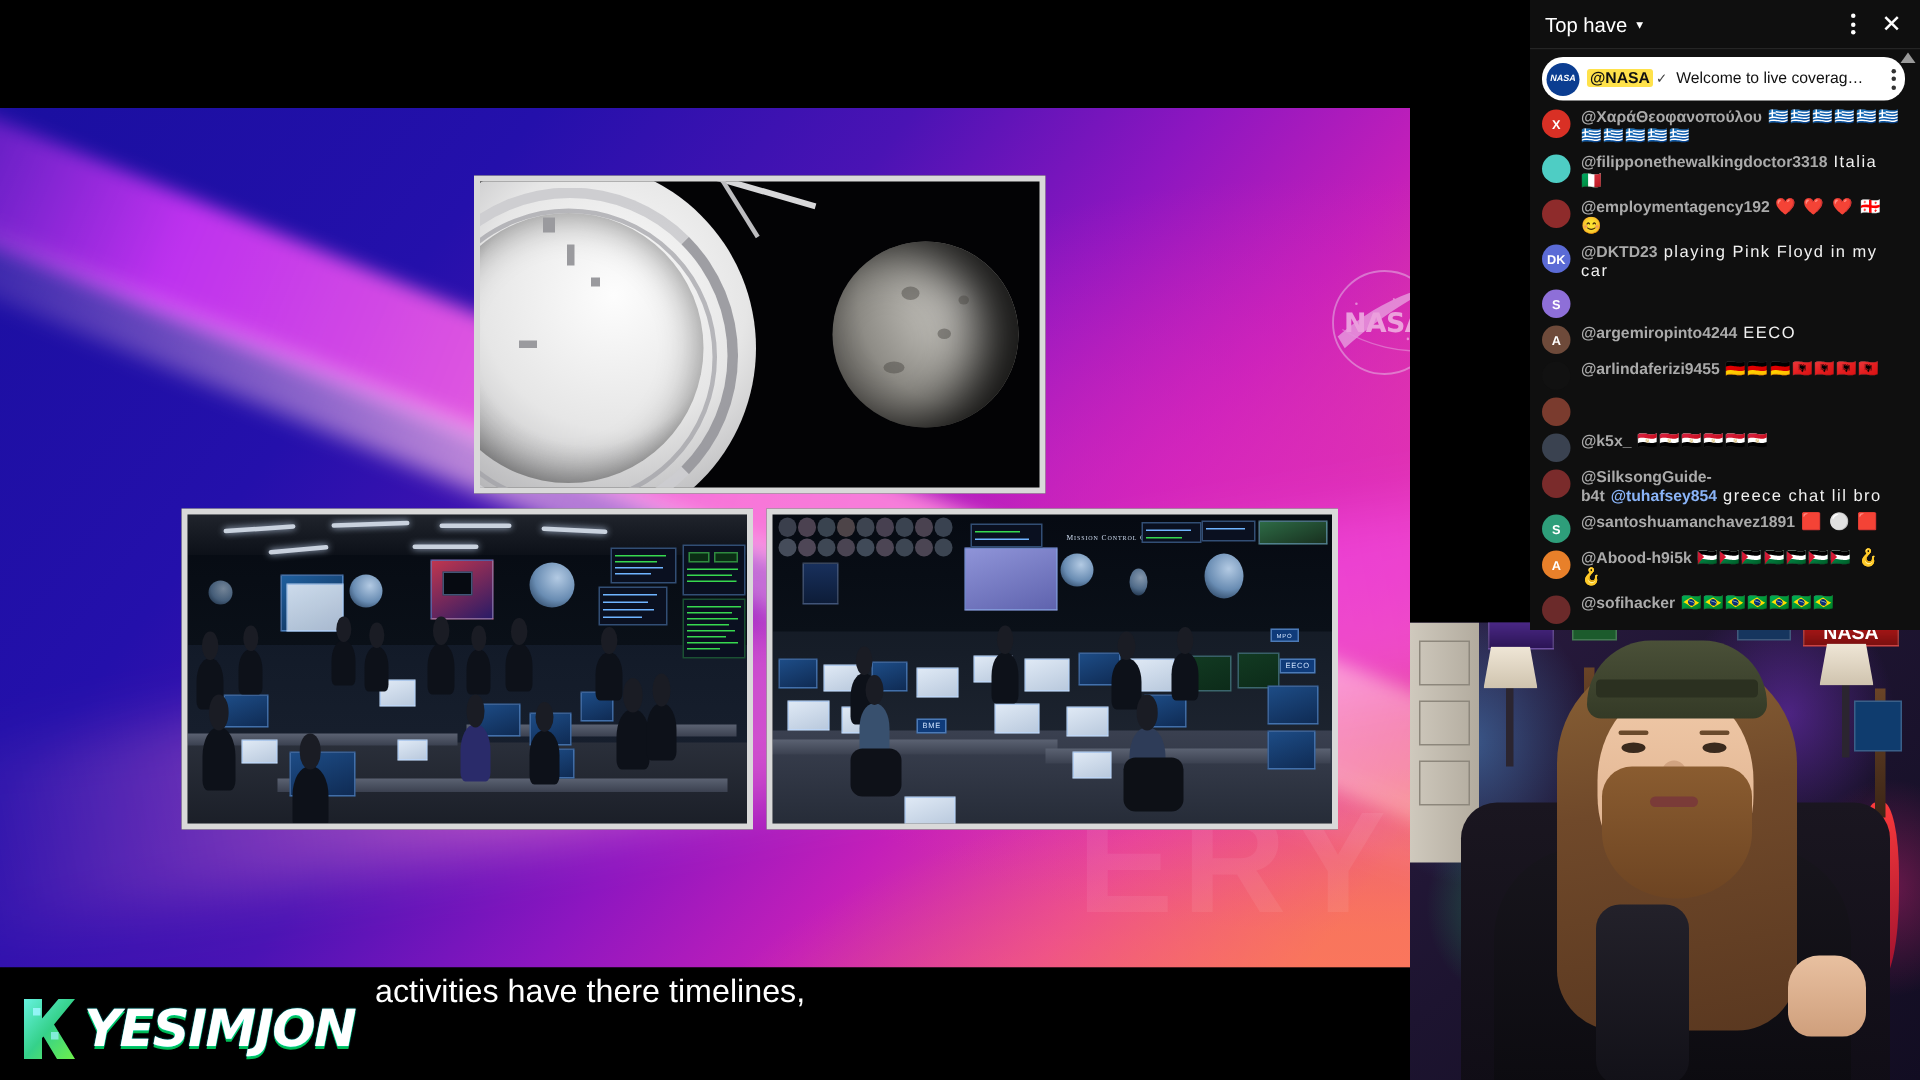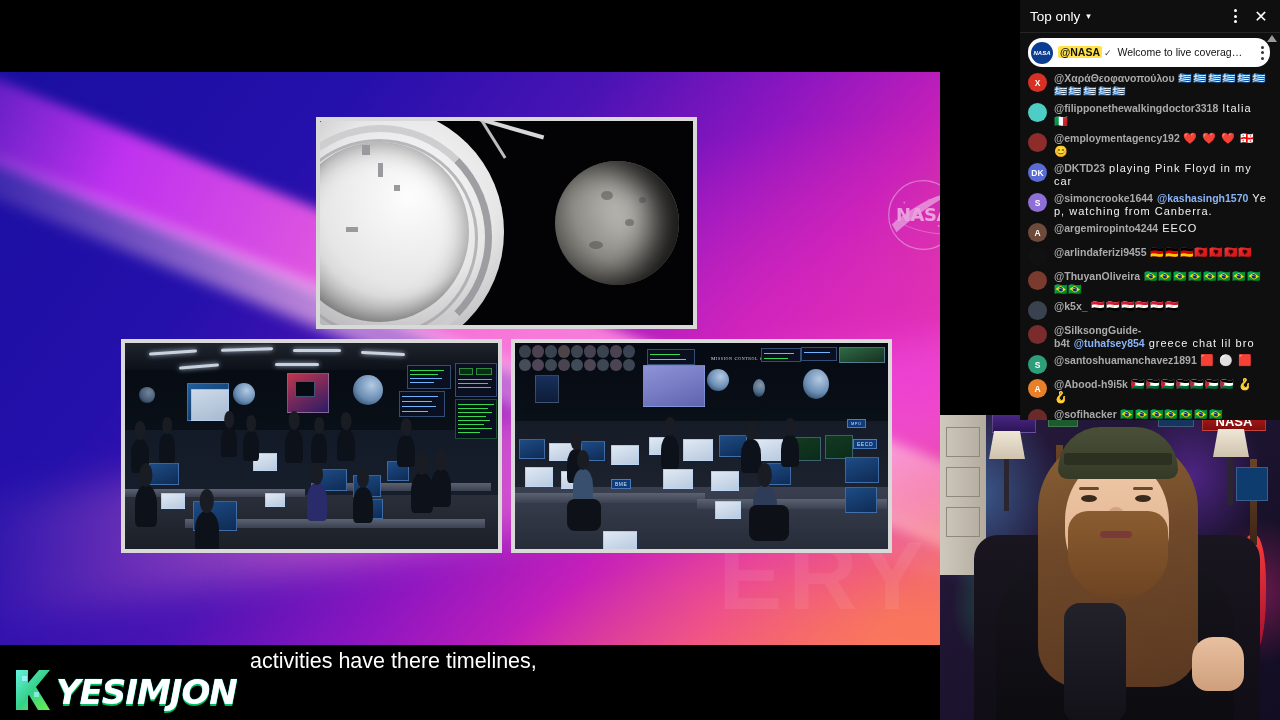--- a/index.html
+++ b/index.html
@@ -95,21 +95,21 @@
   .tele i{ position:absolute; left:2px; height:1px; background:#37d94f; display:block; }
   .tele b{ position:absolute; left:2px; height:1px; background:#6fb4ff; display:block; }
   .gonogo{ position:absolute; background:#0b2d14; border:1px solid #2f8a3f; }
 
   
   #captions{ position:absolute; left:247px; top:646px; z-index:60; }
   .cap-line{ display:table; background:#000; color:#fff; font-size:21.5px; line-height:30px;
              padding:0 3px; font-family:"Liberation Sans", sans-serif; }
 
   
-  #logo{ position:absolute; left:12px; top:660px; z-index:60; display:flex; align-items:flex-end; height:52px; }
+  #logo{ position:absolute; left:12px; top:660px; z-index:60; display:flex; align-items:center; height:52px; }
   .logo-k{ width:42px; height:44px; margin-right:2px; }
   .logo-text{ font-size:34px; font-weight:700; font-style:italic; color:#fff; letter-spacing:-1px;
               font-family:"DejaVu Sans", sans-serif; text-shadow:0 0 1px #0ff, 0 2px 0 #0b5; }
 
   
   #webcam{ position:absolute; left:940px; top:415px; width:340px; height:305px; z-index:70; overflow:hidden;
            background:linear-gradient(140deg,#2a1b40 0%,#1d1430 45%,#120d22 100%); }
   .room-wall{ position:absolute; inset:0;
               background:
                radial-gradient(34% 45% at 12% 26%, rgba(90,180,255,.40), rgba(0,0,0,0) 70%),
@@ -457,21 +457,21 @@
       <div class="cap">
           <b></b>
         </div>
       <div class="mic"></div>
       <div class="hand"></div>
     </div>
   </div>
 
   <div id="chat">
     <div id="chat-header">
-      <div id="chat-title">Top only</div>
+      <div id="chat-title">Top have</div>
       <div class="chev">▾</div>
       <div class="hdr-spacer"></div>
       <div class="icon-btn">
         <div class="kebab">
             <span></span>
             <span></span>
             <span></span>
           </div>
       </div>
       <div class="icon-btn" style="font-size:16px;">✕</div>
@@ -506,33 +506,31 @@
           <div class="msg">
             <div class="av" style="background: rgb(142, 43, 43);"></div>
             <div class="mtext"><span class="uname">@employmentagency192</span><span class="body-txt emo">❤️ ❤️ ❤️ 🇬🇪 😊</span></div>
           </div>
           <div class="msg">
             <div class="av" style="background: rgb(91, 107, 214);">DK</div>
             <div class="mtext"><span class="uname">@DKTD23</span><span class="body-txt emo">playing Pink Floyd in my car</span></div>
           </div>
           <div class="msg">
             <div class="av" style="background: rgb(142, 111, 216);">S</div>
-            <div class="mtext"><span class="uname">@simoncrooke1644</span><span class="uname mention">@kashasingh1570</span><span class="body-txt emo">Yep, watching from Canberra.</span></div>
           </div>
           <div class="msg">
             <div class="av" style="background: rgb(110, 74, 58);">A</div>
             <div class="mtext"><span class="uname">@argemiropinto4244</span><span class="body-txt emo">EECO</span></div>
           </div>
           <div class="msg">
             <div class="av" style="background: rgb(17, 17, 17);"></div>
             <div class="mtext"><span class="uname">@arlindaferizi9455</span><span class="body-txt emo">🇩🇪🇩🇪🇩🇪🇦🇱🇦🇱🇦🇱🇦🇱</span></div>
           </div>
           <div class="msg">
             <div class="av" style="background: rgb(122, 59, 46);"></div>
-            <div class="mtext"><span class="uname">@ThuyanOliveira</span><span class="body-txt emo">🇧🇷🇧🇷🇧🇷🇧🇷🇧🇷🇧🇷🇧🇷🇧🇷🇧🇷🇧🇷</span></div>
           </div>
           <div class="msg">
             <div class="av" style="background: rgb(58, 66, 80);"></div>
             <div class="mtext"><span class="uname">@k5x_</span><span class="body-txt emo">🇪🇬🇪🇬🇪🇬🇪🇬🇪🇬🇪🇬</span></div>
           </div>
           <div class="msg">
             <div class="av" style="background: rgb(122, 43, 43);"></div>
             <div class="mtext"><span class="uname">@SilksongGuide-b4t</span><span class="uname mention">@tuhafsey854</span><span class="body-txt emo">greece chat lil bro</span></div>
           </div>
           <div class="msg">

